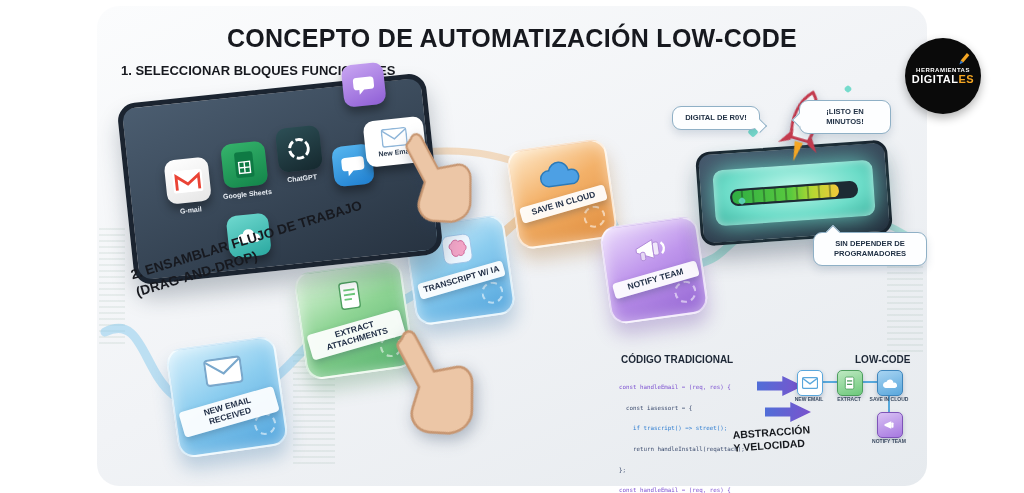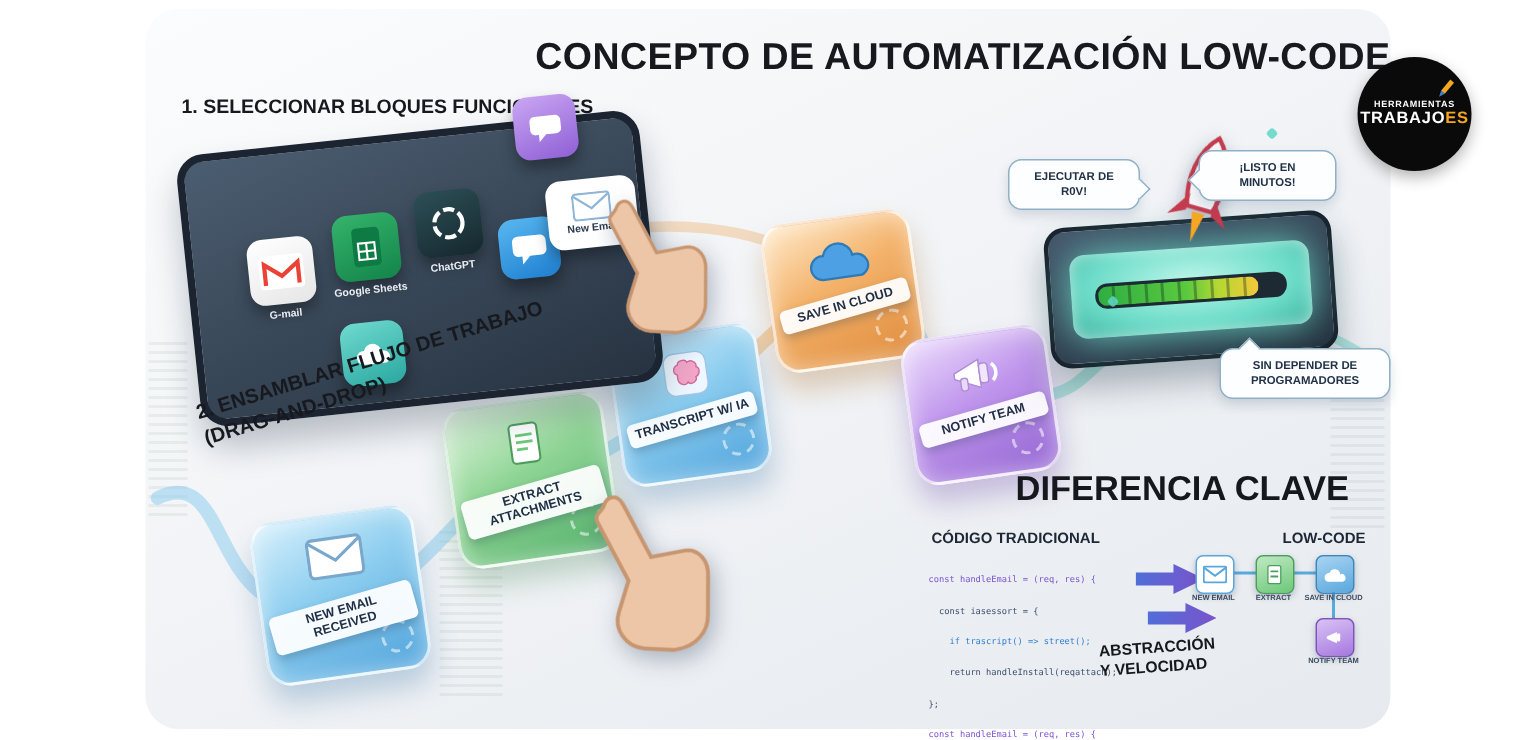--- a/index.html
+++ b/index.html
@@ -1,20 +1,20 @@
 <!DOCTYPE html>
 <html><head>
 <meta charset="utf-8">
 <style>
   html,body { margin:0; padding:0; background:#fff; font-family:"Liberation Sans", sans-serif; }
   .canvas { position:relative; width:1024px; height:493px; background:#fff; overflow:hidden; }
   .stage { position:absolute; left:97px; top:6px; width:830px; height:480px; border-radius:22px;
            background:linear-gradient(155deg,#fbfcfd 0%,#f1f3f6 50%,#e6eaee 100%); }
 
-  .title { position:absolute; left:0; right:0; top:18px; text-align:right; font-size:25px;
+  .title { position:absolute; left:0; right:0; top:18px; text-align:center; font-size:25px;
            font-weight:800; color:#17191f; letter-spacing:.3px; }
   .step { position:absolute; font-size:13px; font-weight:800; color:#17191f; }
   .step1 { left:24px; top:57px; }
   .step3 { left:616px; top:57px; }
   .step2wrap { position:absolute; left:32px; top:262px; transform:rotate(-17deg); transform-origin:left top;
                font-weight:800; color:#17191f; z-index:8; }
   .step2a { font-size:13.5px; white-space:nowrap; }
   .step2b { font-size:13.5px; margin-top:3px; }
 
   .flows { position:absolute; left:0; top:0; width:830px; height:480px; z-index:1; }
@@ -290,33 +290,32 @@
       <circle cx="20" cy="18" r="4.5" fill="#7ec3ea" stroke="#3a6f99"></circle>
       <path d="M14 30 L6 42 L14 38 Z" fill="#c43b4e"></path>
       <path d="M26 30 L34 42 L26 38 Z" fill="#c43b4e"></path>
       <path d="M17 38 L20 52 L23 38 Z" fill="#f5a623"></path>
     </svg>
     <div class="spark s1"></div>
     <div class="spark s2"></div>
     <div class="spark s3"></div>
 
     <div class="bubble b-progress">
-      <span>EJECUTAR DE R0V!</span>
+      <span>DIGITAL DE R0V!</span>
       <div class="tail"></div>
     </div>
     <div class="bubble b-nodevs">
       <span>SIN DEPENDER DE PROGRAMADORES</span>
       <div class="tail"></div>
     </div>
     <div class="bubble b-ready">
       <span>¡LISTO EN MINUTOS!</span>
       <div class="tail"></div>
     </div>
 
-    <div class="cmp-heading">DIFERENCIA CLAVE</div>
     <div class="cmp-sub cmp-left-label">CÓDIGO TRADICIONAL</div>
     <div class="cmp-sub cmp-right-label">LOW-CODE</div>
 
     <div class="code">
       <div>const handleEmail = (req, res) {</div>
       <div>  const iasessort = {</div>
       <div>    if trascript() =&gt; street();</div>
       <div>    return handleInstall(reqattach);</div>
       <div>};</div>
       <div>const handleEmail = (req, res) {</div>
@@ -366,19 +365,19 @@
     <div class="mini-label ml4">NOTIFY TEAM</div>
 
     <div class="abstraction">
       <div>ABSTRACCIÓN</div>
       <div>Y VELOCIDAD</div>
     </div>
   </div>
 
   <div class="logo">
     <div class="logo-top">HERRAMIENTAS</div>
-    <div class="logo-main"><span>TRABAJO</span><span class="logo-accent">ES</span></div>
+    <div class="logo-main"><span>DIGITAL</span><span class="logo-accent">ES</span></div>
     <svg class="logo-pencil" viewBox="0 0 20 20">
       <rect x="8" y="2" width="4" height="12" fill="#f5a623"></rect>
       <path d="M8 14 L10 19 L12 14 Z" fill="#3a7fd0"></path>
     </svg>
   </div>
 </div>
 
 </body></html>

